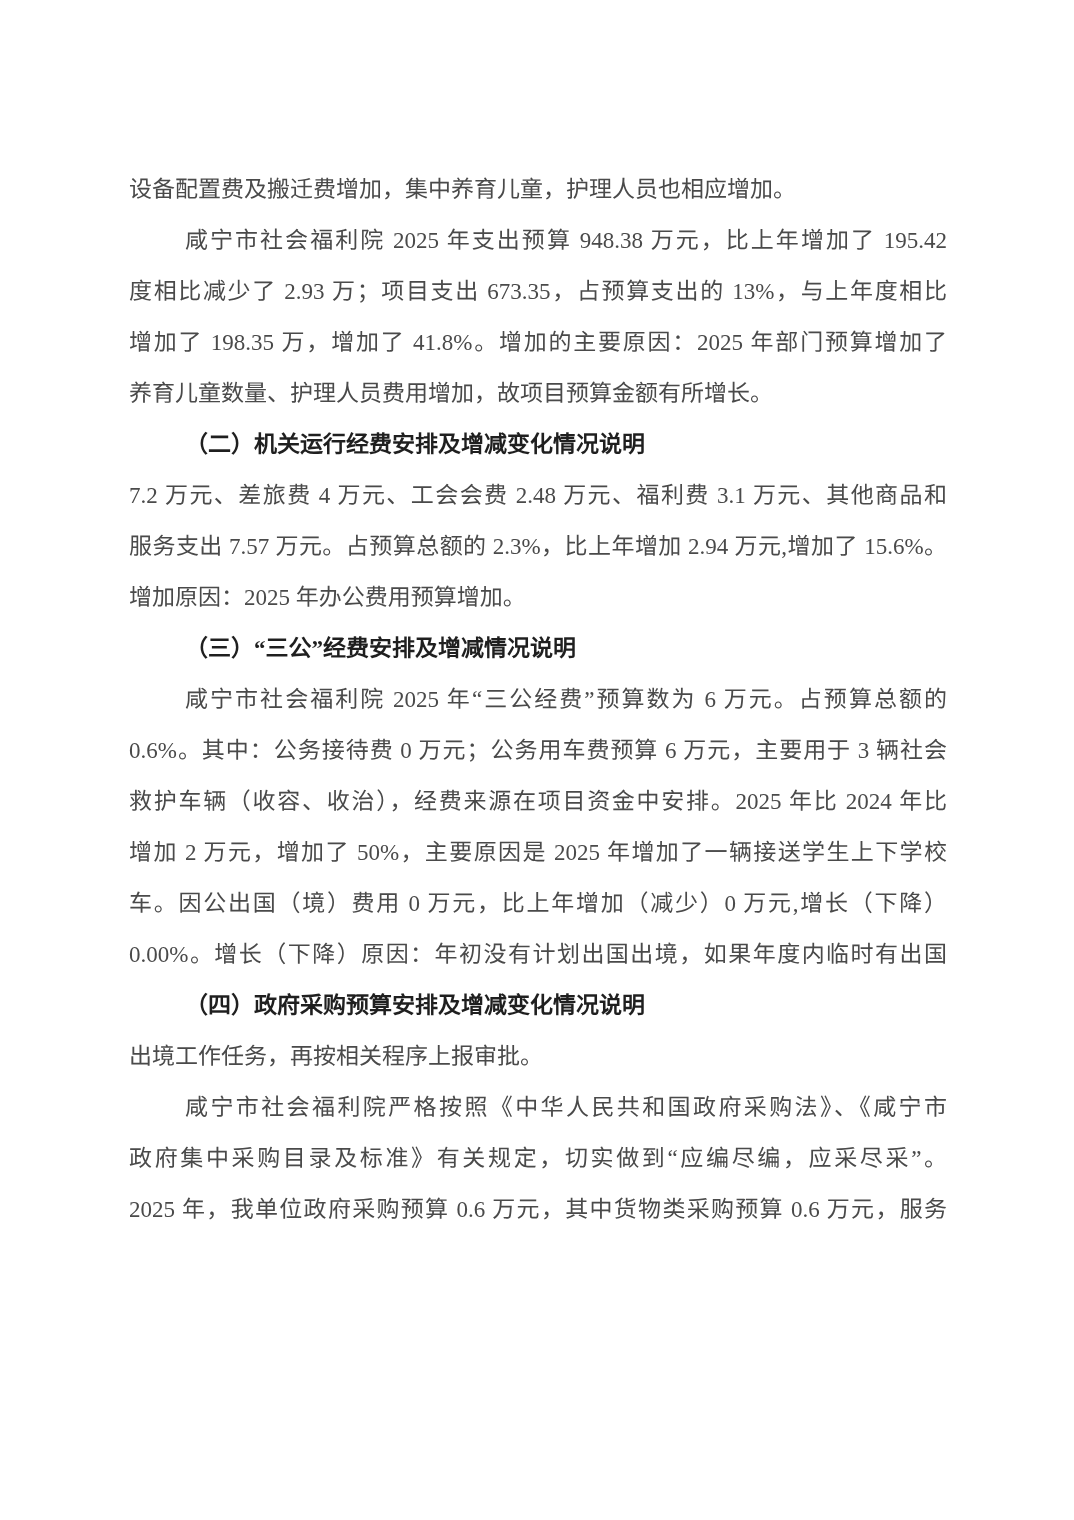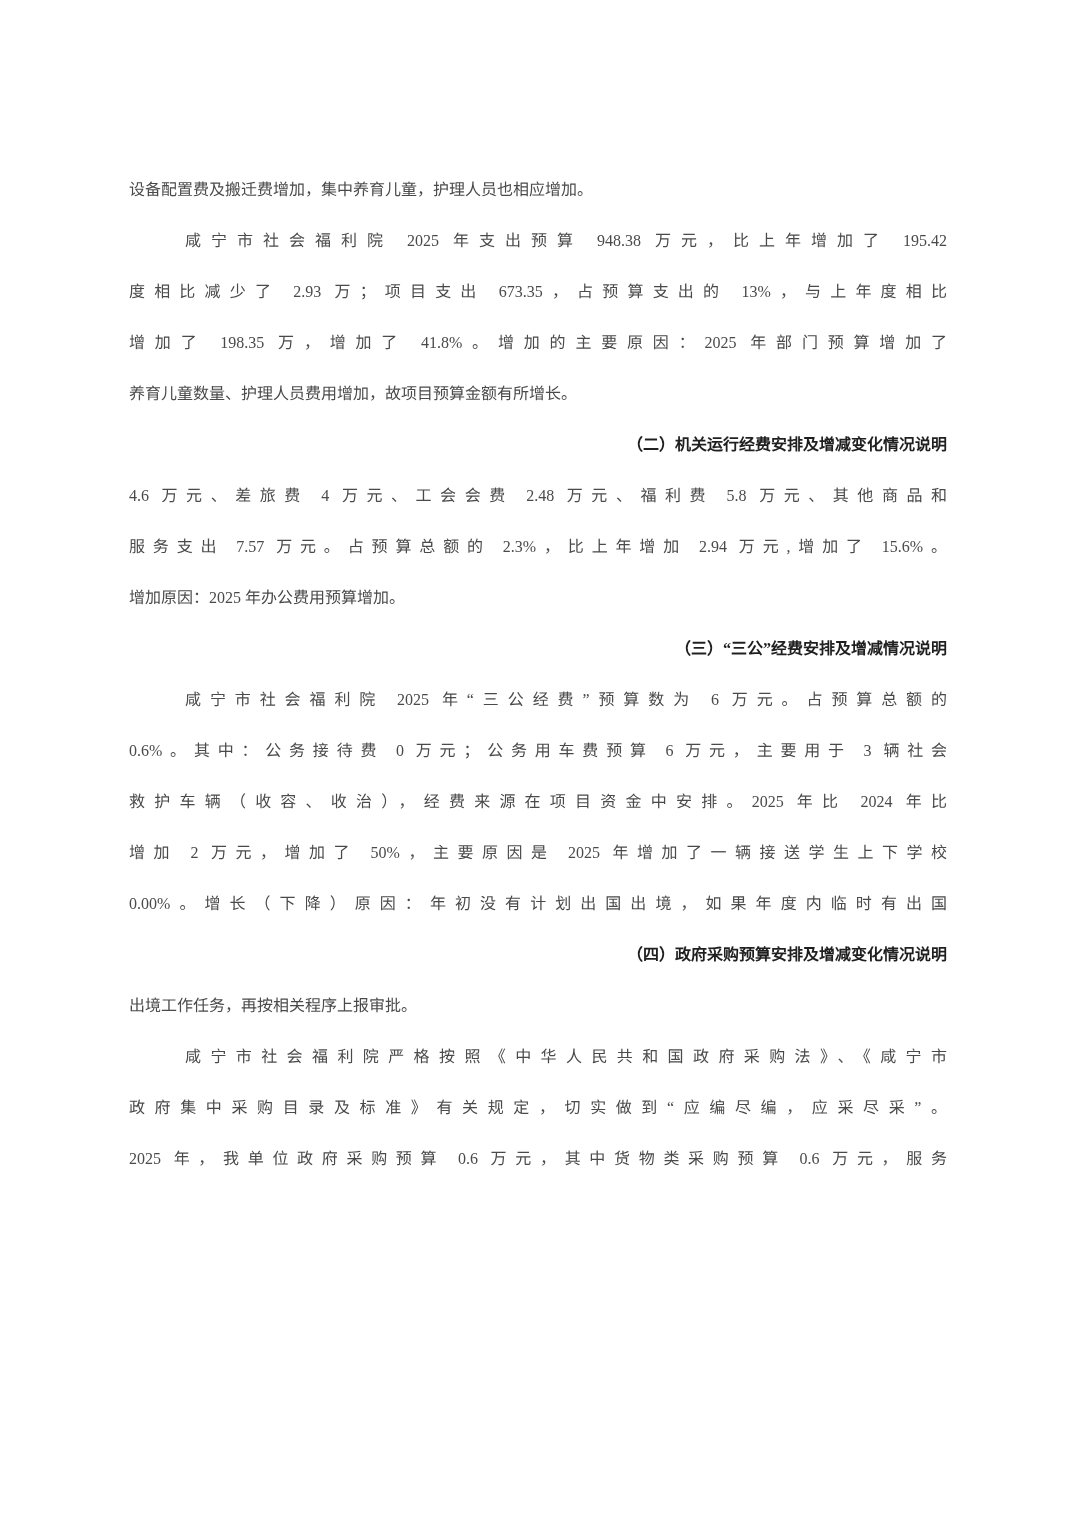--- a/index.html
+++ b/index.html
@@ -14,65 +14,65 @@
     background: #ffffff;
     overflow: hidden;
     font-family: "Liberation Serif", "DejaVu Serif", serif;
   }
   .doc {
     position: absolute;
     left: 129px;
     top: 164px;
     width: 818px;
     color: #4a4a4a;
-    font-size: 16px;
+    font-size: 23px;
   }
   .line {
     height: 51px;
     line-height: 51px;
     overflow: hidden;
     text-align: left;
   }
   
   .jf {
     text-align: justify;
     text-align-last: justify;
   }
   
   .ind {
     padding-left: 56px;
   }
   .head {
     font-weight: bold;
     color: #1f1f1f;
-    text-align: right;
   }
 </style>
 </head>
 <body>
 
 <div class="page">
   <div class="doc">
 
     <div class="line">设备配置费及搬迁费增加，集中养育儿童，护理人员也相应增加。</div>
     <div class="line jf ind">咸宁市社会福利院 2025 年支出预算 948.38 万元，比上年增加了 195.42</div>
     <div class="line jf">度相比减少了 2.93 万；项目支出 673.35，占预算支出的 13%，与上年度相比</div>
     <div class="line jf">增加了 198.35 万，增加了 41.8%。增加的主要原因：2025 年部门预算增加了</div>
     <div class="line">养育儿童数量、护理人员费用增加，故项目预算金额有所增长。</div>
 
     <div class="line head ind">（二）机关运行经费安排及增减变化情况说明</div>
-    <div class="line jf">4.6 万元、差旅费 4 万元、工会会费 2.48 万元、福利费 5.8 万元、其他商品和</div>
+    <div class="line jf">7.2 万元、差旅费 4 万元、工会会费 2.48 万元、福利费 3.1 万元、其他商品和</div>
     <div class="line jf">服务支出 7.57 万元。占预算总额的 2.3%，比上年增加 2.94 万元,增加了 15.6%。</div>
     <div class="line">增加原因：2025 年办公费用预算增加。</div>
 
     <div class="line head ind">（三）“三公”经费安排及增减情况说明</div>
     <div class="line jf ind">咸宁市社会福利院 2025 年“三公经费”预算数为 6 万元。占预算总额的</div>
     <div class="line jf">0.6%。其中：公务接待费 0 万元；公务用车费预算 6 万元，主要用于 3 辆社会</div>
     <div class="line jf">救护车辆（收容、收治），经费来源在项目资金中安排。2025 年比 2024 年比</div>
     <div class="line jf">增加 2 万元，增加了 50%，主要原因是 2025 年增加了一辆接送学生上下学校</div>
+    <div class="line jf">车。因公出国（境）费用 0 万元，比上年增加（减少）0 万元,增长（下降）</div>
     <div class="line jf">0.00%。增长（下降）原因：年初没有计划出国出境，如果年度内临时有出国</div>
     <div class="line head ind">（四）政府采购预算安排及增减变化情况说明</div>
 
     <div class="line">出境工作任务，再按相关程序上报审批。</div>
     <div class="line jf ind">咸宁市社会福利院严格按照《中华人民共和国政府采购法》、《咸宁市</div>
     <div class="line jf">政府集中采购目录及标准》有关规定，切实做到“应编尽编，应采尽采”。</div>
     <div class="line jf">2025 年，我单位政府采购预算 0.6 万元，其中货物类采购预算 0.6 万元，服务</div>
 
   </div>
 </div>

